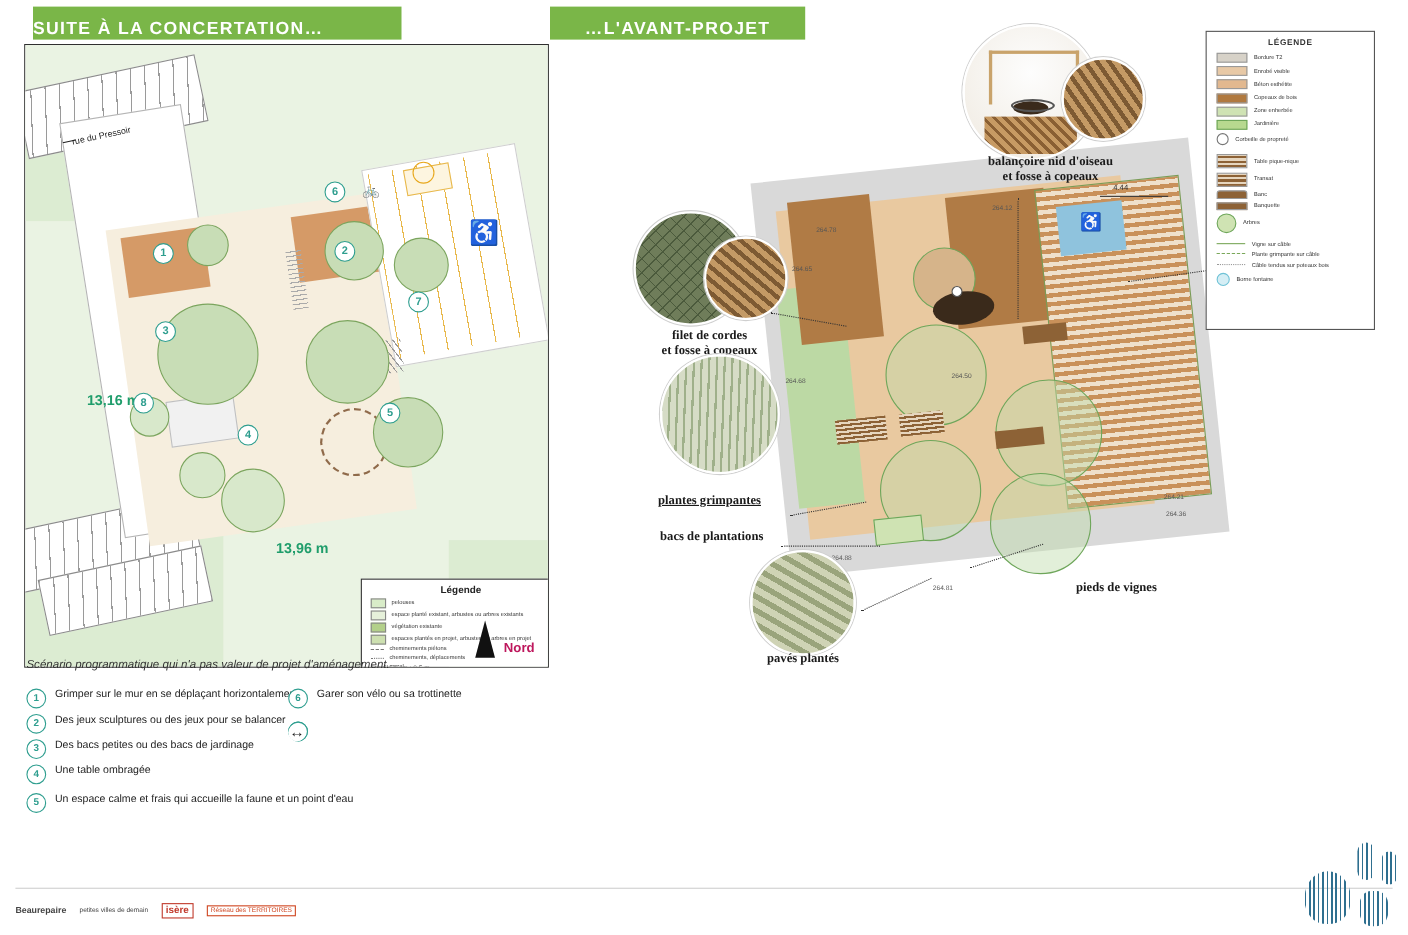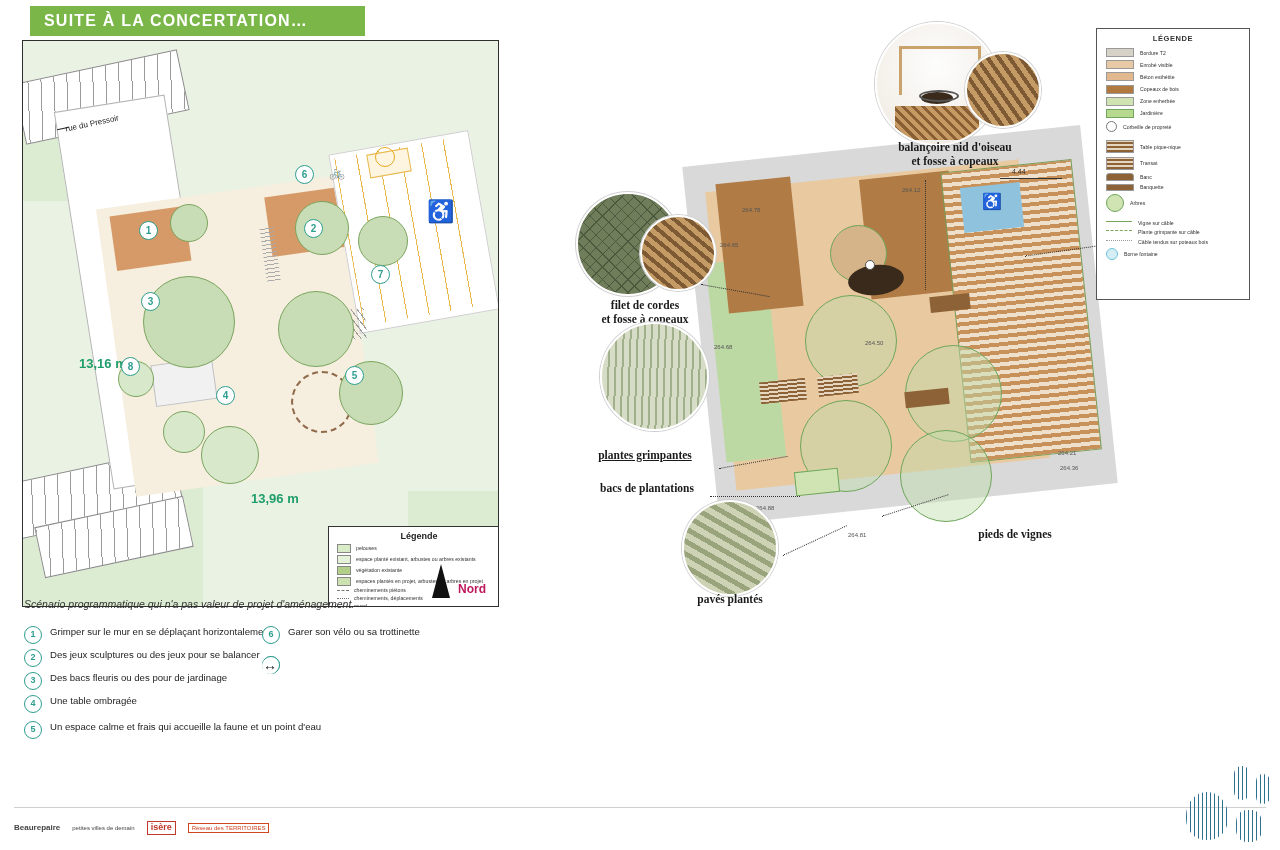--- a/index.html
+++ b/index.html
@@ -13,25 +13,25 @@
   }
   .page{position:absolute;inset:0;}
 
   
   .banner{
     position:absolute;
     background:#7ab648;
     color:#ffffff;
     font-weight:bold;
     letter-spacing:1.2px;
-    display:flex;align-items:center;
+    display:flex;align-items:flex-end;
     text-transform:uppercase;
     font-size:16px;
     box-sizing:border-box;
-    padding:0 14px;
+    padding:0 0;
   }
   #banner-left{left:30px;top:6px;width:335px;height:30px;}
   #banner-right{left:500px;top:6px;width:232px;height:30px;justify-content:center;}
   .banner .inner{white-space:nowrap;}
 
   
   #left-plan{
     position:absolute;left:22px;top:40px;width:475px;height:565px;
     border:1px solid #2f2f2f;background:#ffffff;overflow:hidden;
   }
@@ -165,20 +165,23 @@
   .dimtext{position:absolute;font-size:7px;color:#333;}
 </style>
 </head>
 <body>
 
 <div class="page">
 
   <div class="banner" id="banner-left">
     <span class="inner">Suite à la concertation…</span>
   </div>
+  <div class="banner" id="banner-right">
+    <span class="inner">…l'avant-projet</span>
+  </div>
 
   <div id="left-plan">
 
     <div class="plan-green" style="left:0;top:0;width:475px;height:565px;background:#eaf3e3;"></div>
     <div class="plan-lightgreen" style="left:0;top:40px;width:120px;height:120px;background:#dcecd2;"></div>
     <div class="plan-lightgreen" style="left:0;top:440px;width:180px;height:125px;background:#dcecd2;"></div>
     <div class="plan-lightgreen" style="left:385px;top:450px;width:90px;height:115px;background:#dcecd2;"></div>
 
     <div class="hatch-road" style="left:-5px;top:25px;width:165px;height:60px;transform:rotate(-12deg);"></div>
     <div class="hatch-road" style="left:-15px;top:425px;width:170px;height:55px;transform:rotate(-12deg);"></div>
@@ -437,21 +440,21 @@
     <div class="note">
       <span class="bdg">1</span>
       <span>Grimper sur le mur en se déplaçant horizontalement</span>
     </div>
     <div class="note">
       <span class="bdg">2</span>
       <span>Des jeux sculptures ou des jeux pour se balancer</span>
     </div>
     <div class="note">
       <span class="bdg">3</span>
-      <span>Des bacs fleuris ou des pour de jardinage</span>
+      <span>Des bacs petites ou des bacs de jardinage</span>
     </div>
     <div class="note">
       <span class="bdg">4</span>
       <span>Une table ombragée</span>
     </div>
     <div class="note" style="margin-top:14px">
       <span class="bdg">5</span>
       <span>Un espace calme et frais qui accueille la faune et un point d'eau</span>
     </div>
   </div>

